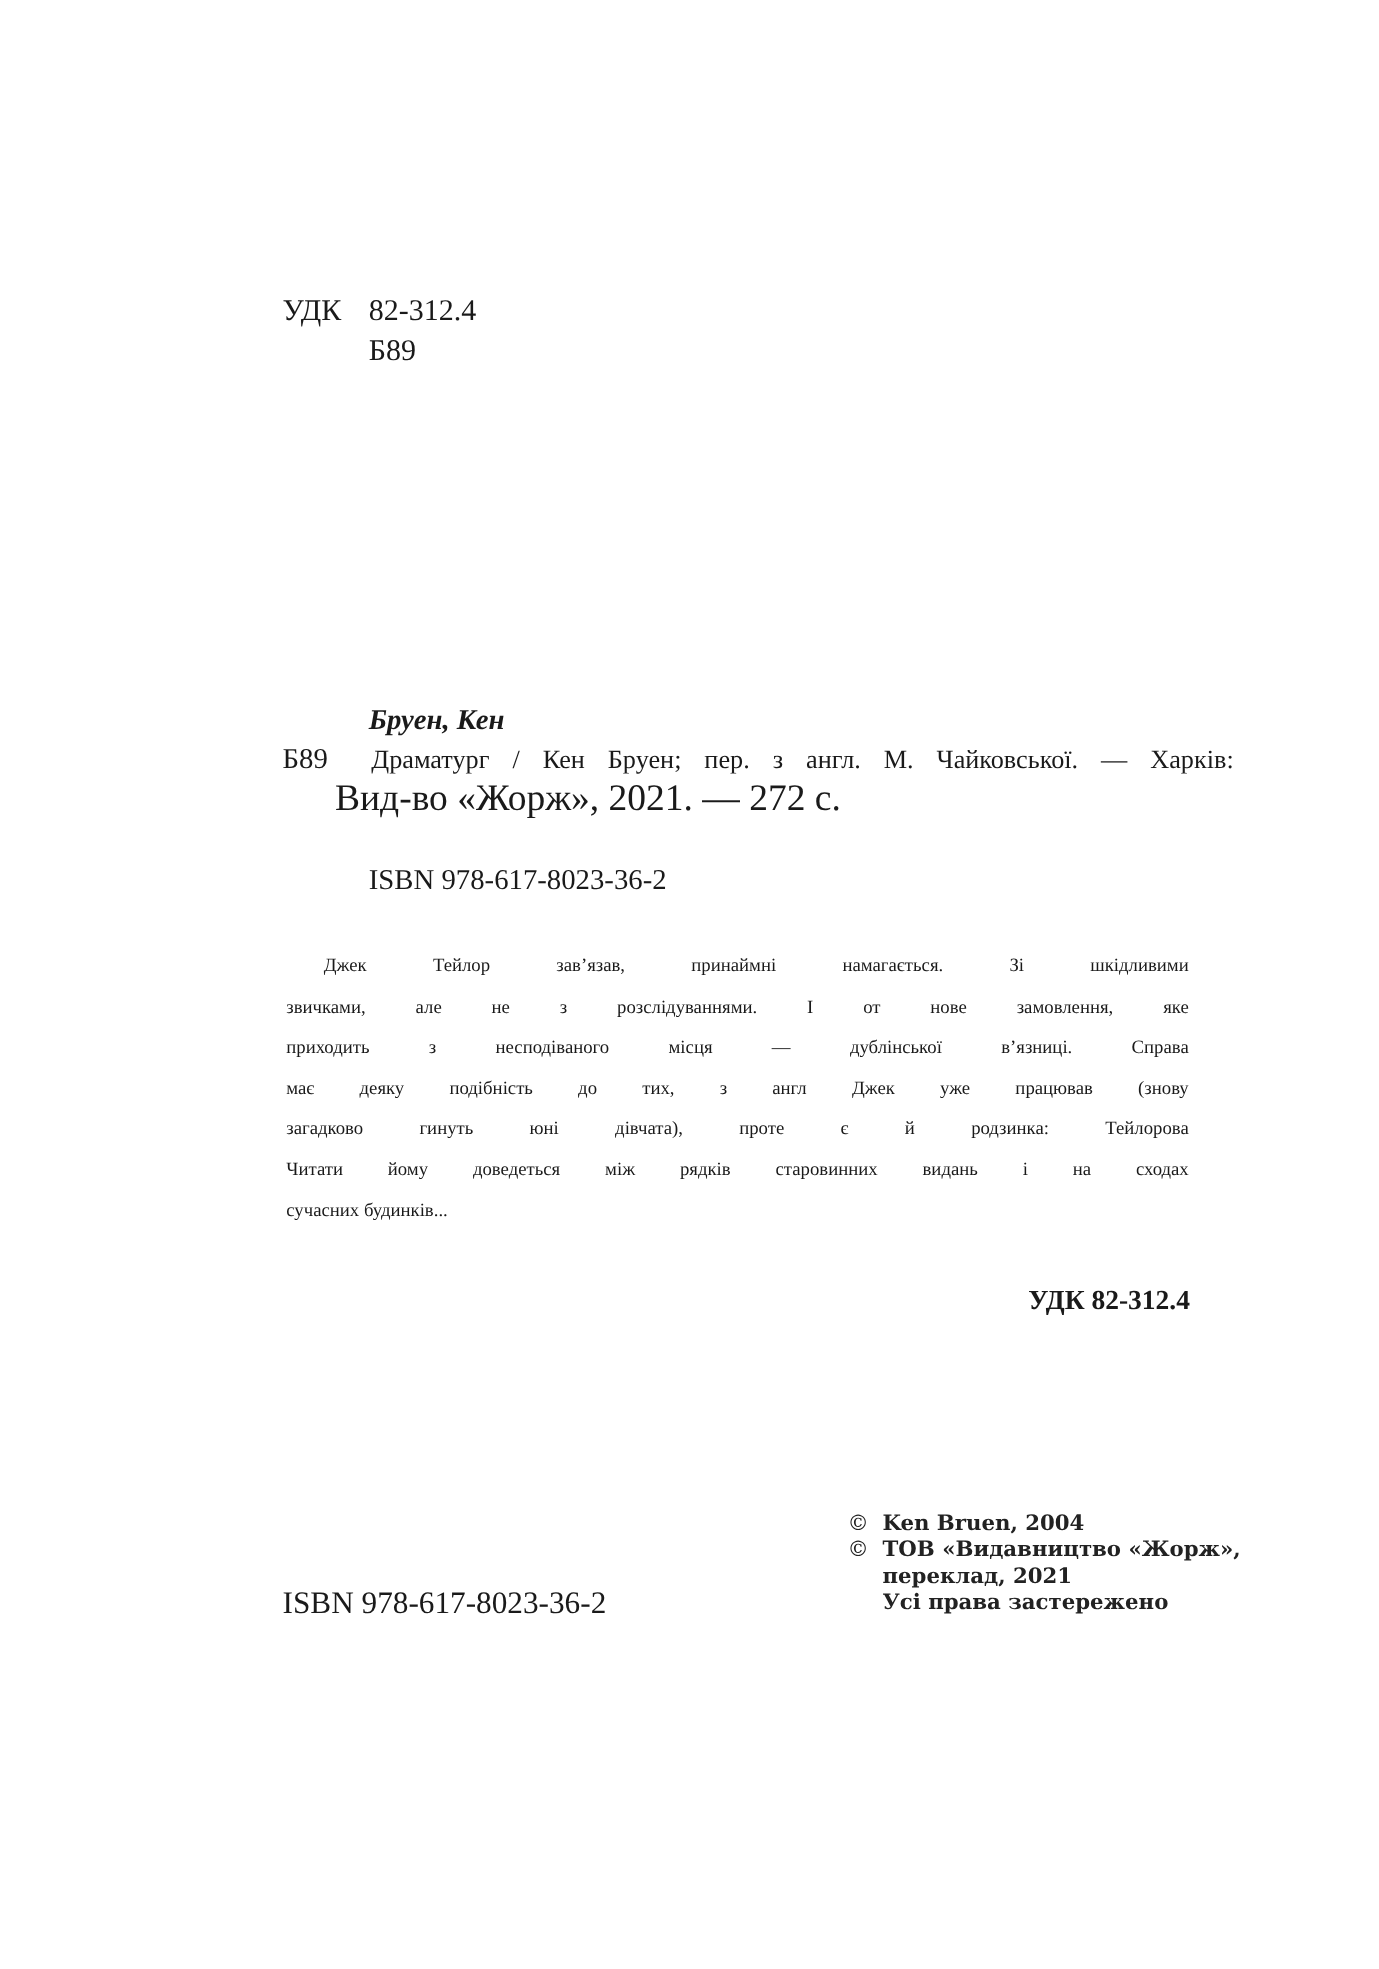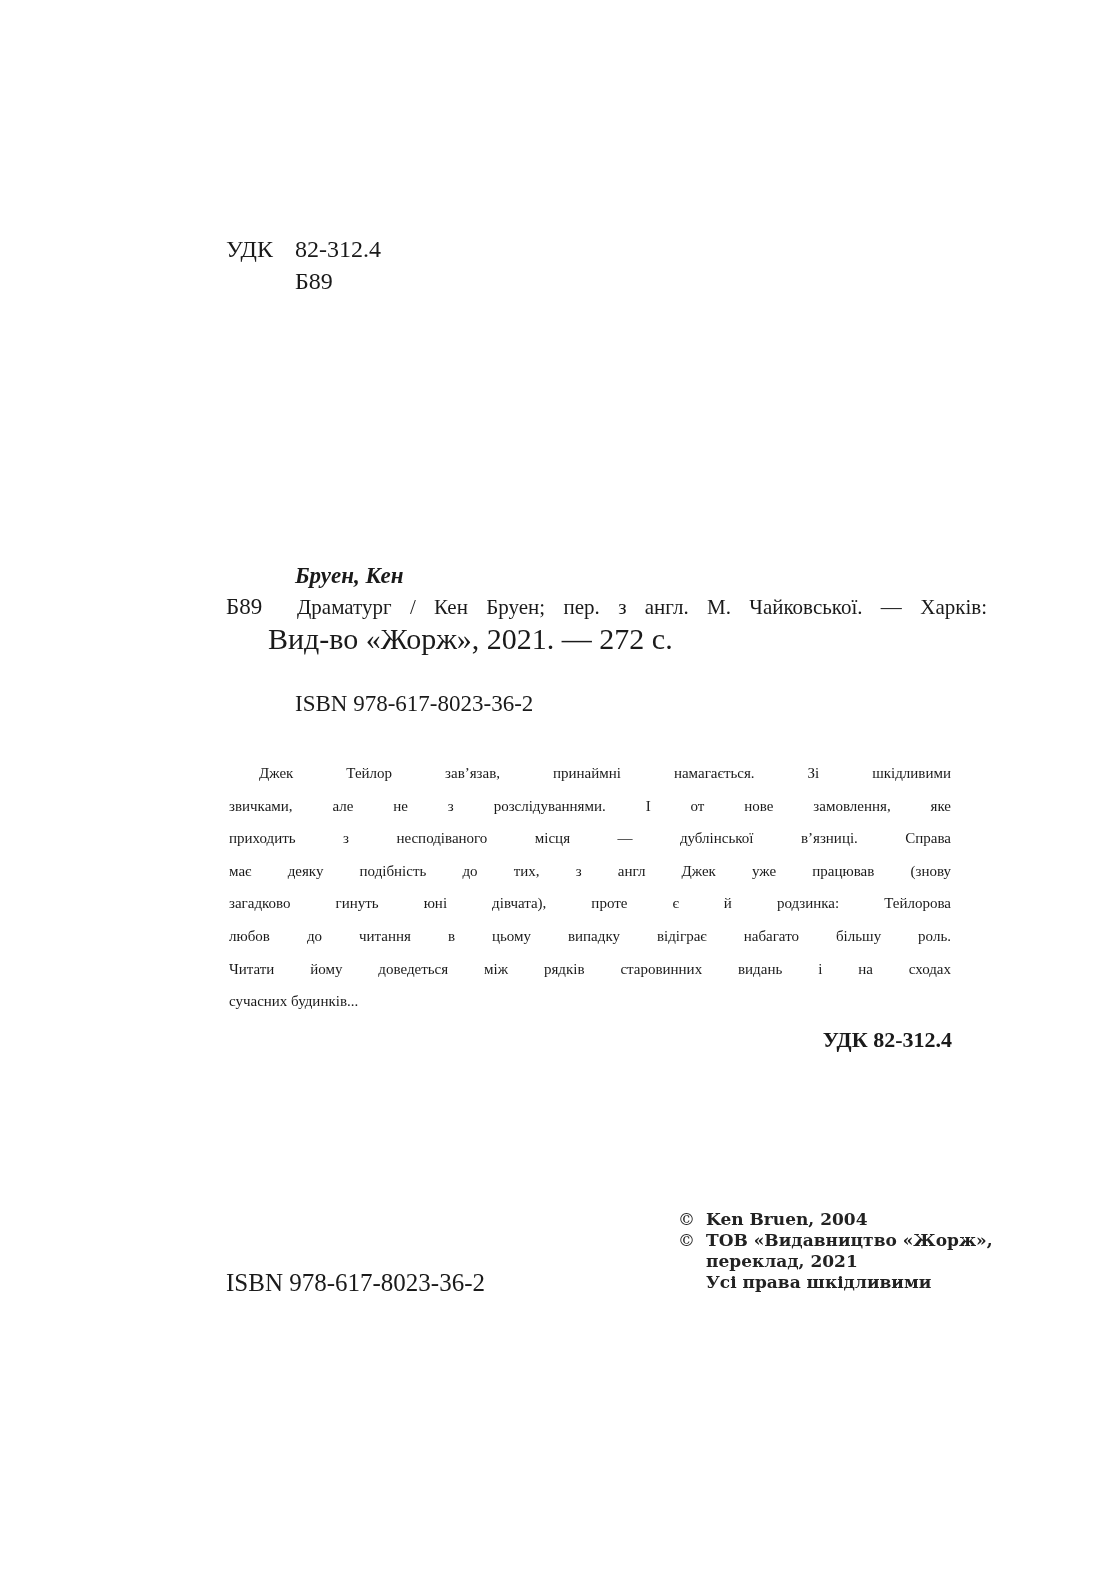--- a/index.html
+++ b/index.html
@@ -87,21 +87,20 @@
 <div class="abs bib-line1">Драматург / Кен Бруен; пер. з англ. М. Чайковської. — Харків:</div>
 <div class="abs bib-line2">Вид-во «Жорж», 2021. — 272 с.</div>
 <div class="abs isbn-inner">ISBN 978-617-8023-36-2</div>
 
 <div class="annotation">
   <span class="ln first">Джек Тейлор зав’язав, принаймні намагається. Зі шкідливими</span>
   <span class="ln">звичками, але не з розслідуваннями. І от нове замовлення, яке</span>
   <span class="ln">приходить з несподіваного місця — дублінської в’язниці. Справа</span>
   <span class="ln">має деяку подібність до тих, з англ Джек уже працював (знову</span>
   <span class="ln">загадково гинуть юні дівчата), проте є й родзинка: Тейлорова</span>
-  <span class="ln">любов до читання в цьому випадку відіграє набагато більшу роль.</span>
   <span class="ln">Читати йому доведеться між рядків старовинних видань і на сходах</span>
   <span class="ln last">сучасних будинків...</span>
 </div>
 
 <div class="abs udk-bottom">УДК 82-312.4</div>
 
 <div class="abs isbn-bottom">ISBN 978-617-8023-36-2</div>
 
 <div class="copyright">
   <div class="row">
@@ -111,15 +110,15 @@
   <div class="row">
     <span class="sym">©</span>
     <span class="txt">ТОВ «Видавництво «Жорж»,</span>
   </div>
   <div class="row cont">
     <span class="sym"></span>
     <span class="txt">переклад, 2021</span>
   </div>
   <div class="row cont">
     <span class="sym"></span>
-    <span class="txt">Усі права шкідливими</span>
+    <span class="txt">Усі права застережено</span>
   </div>
 </div>
 
 </body></html>

